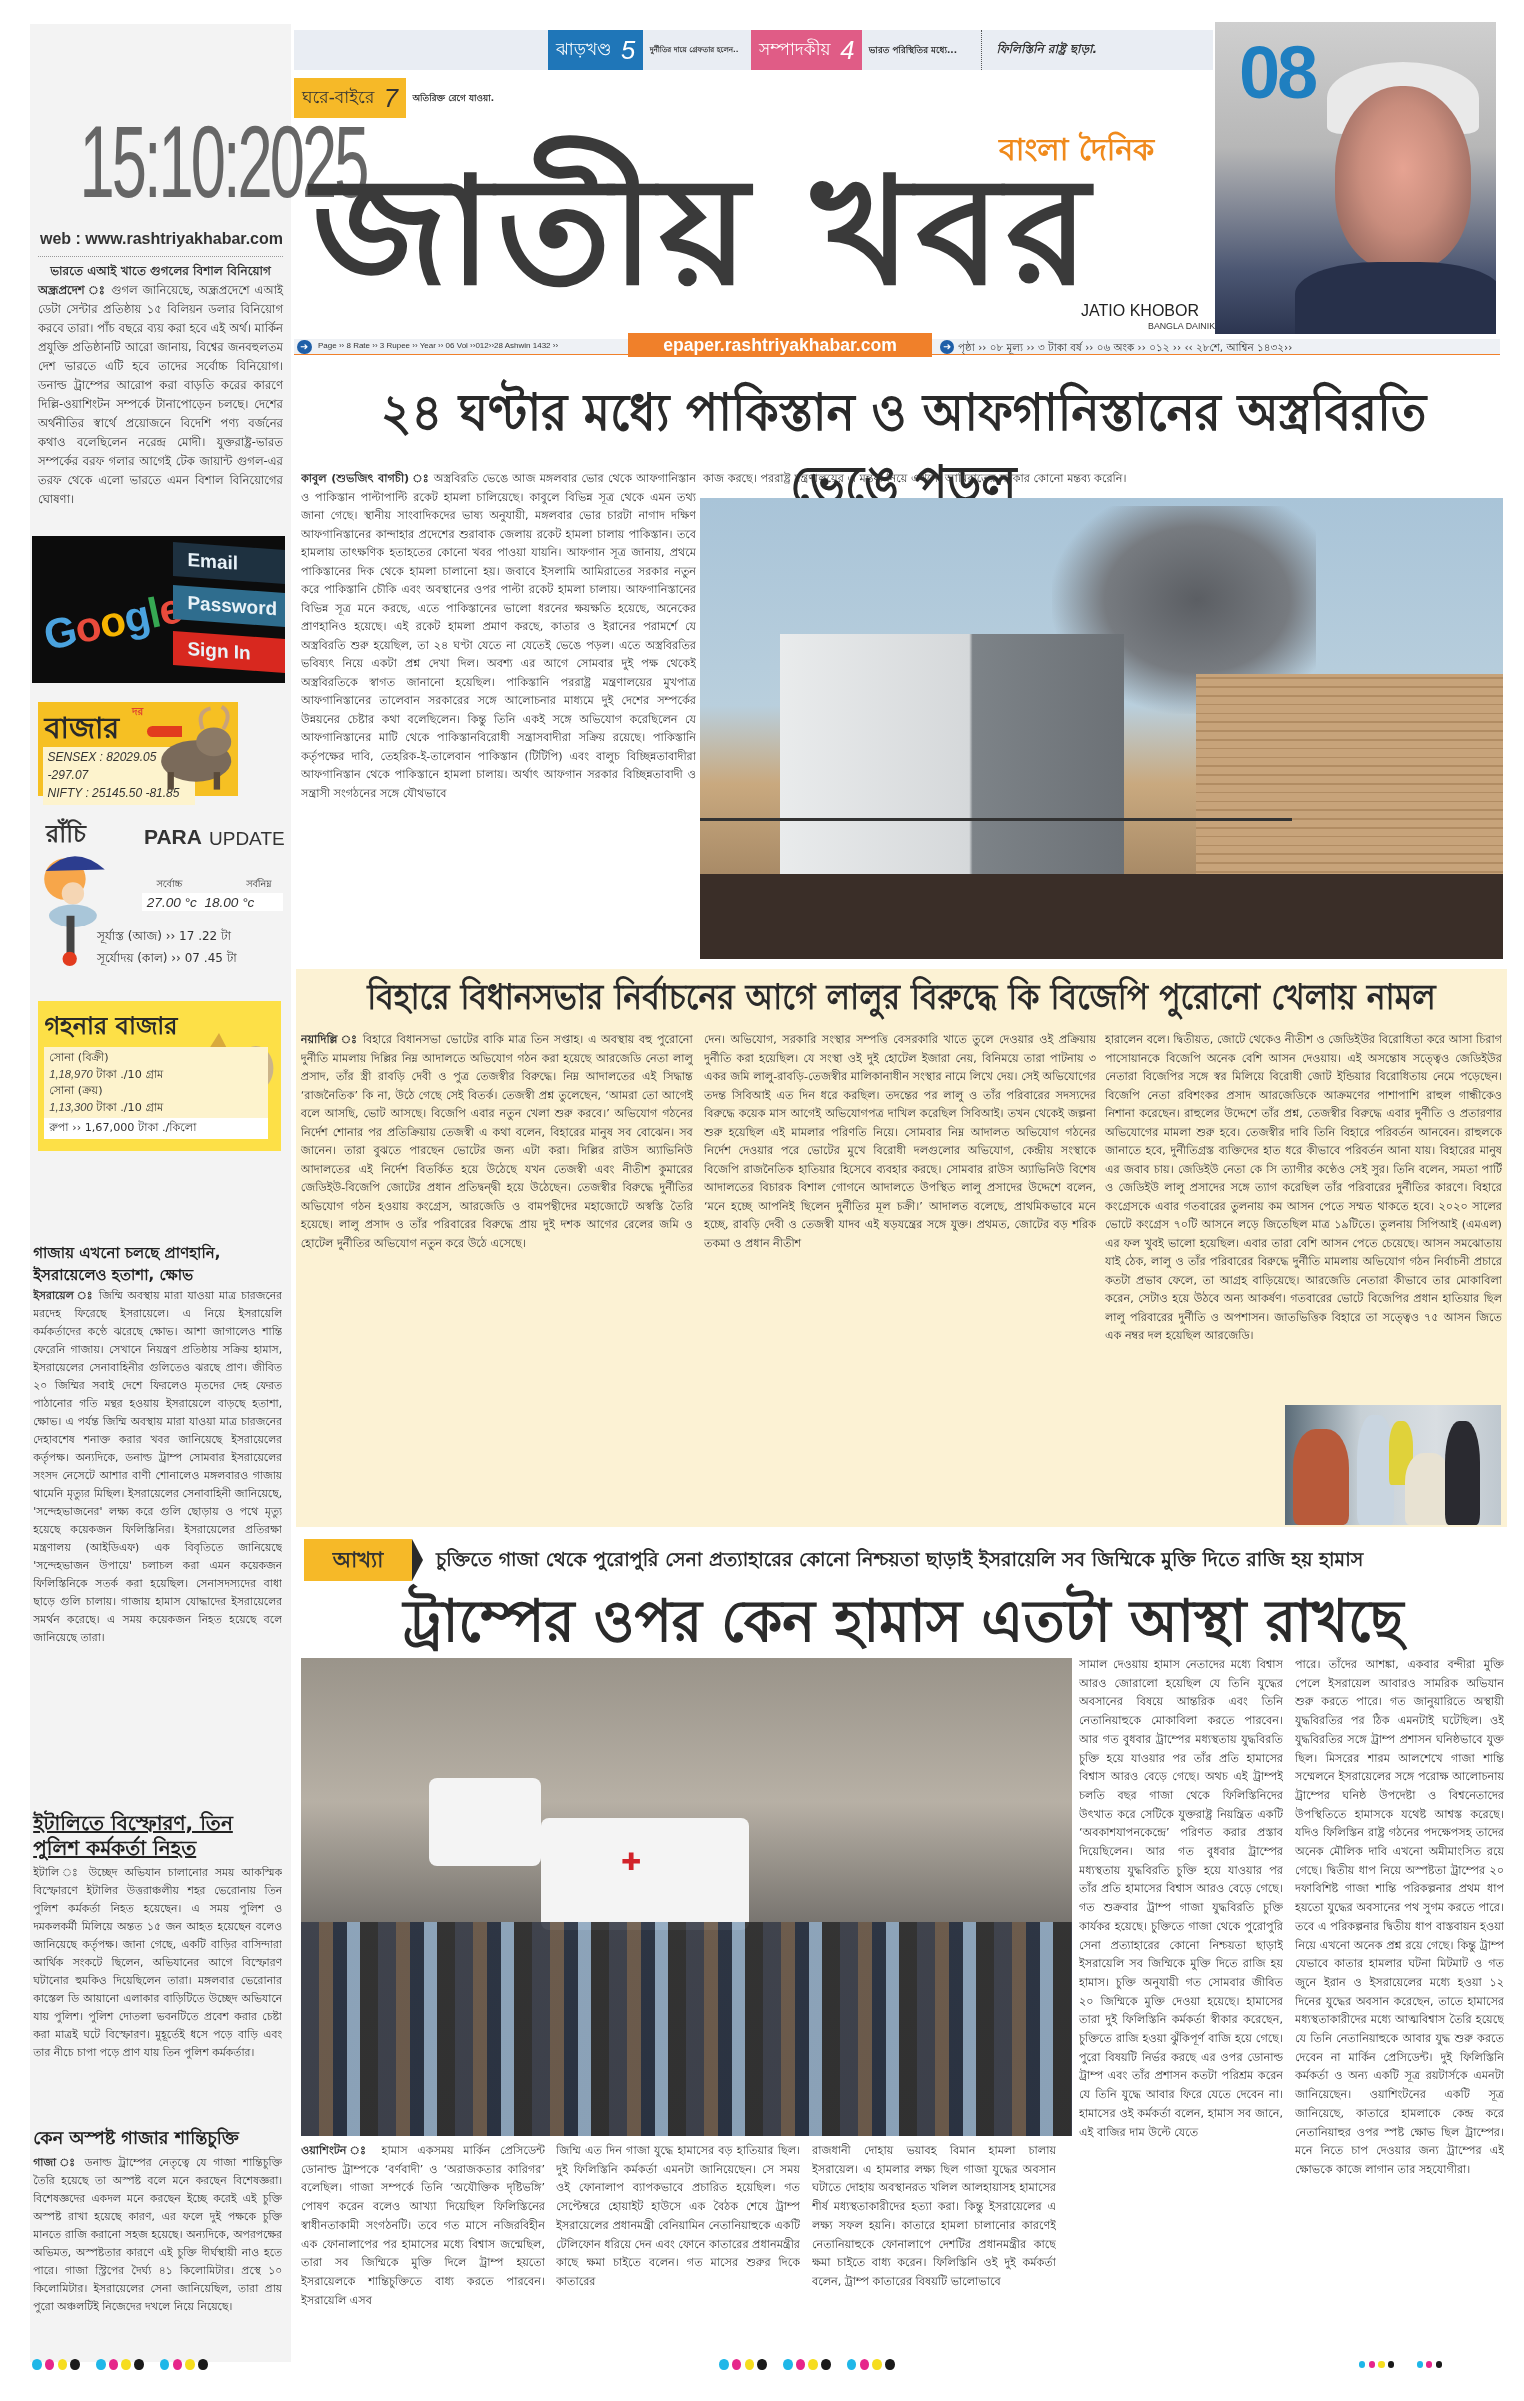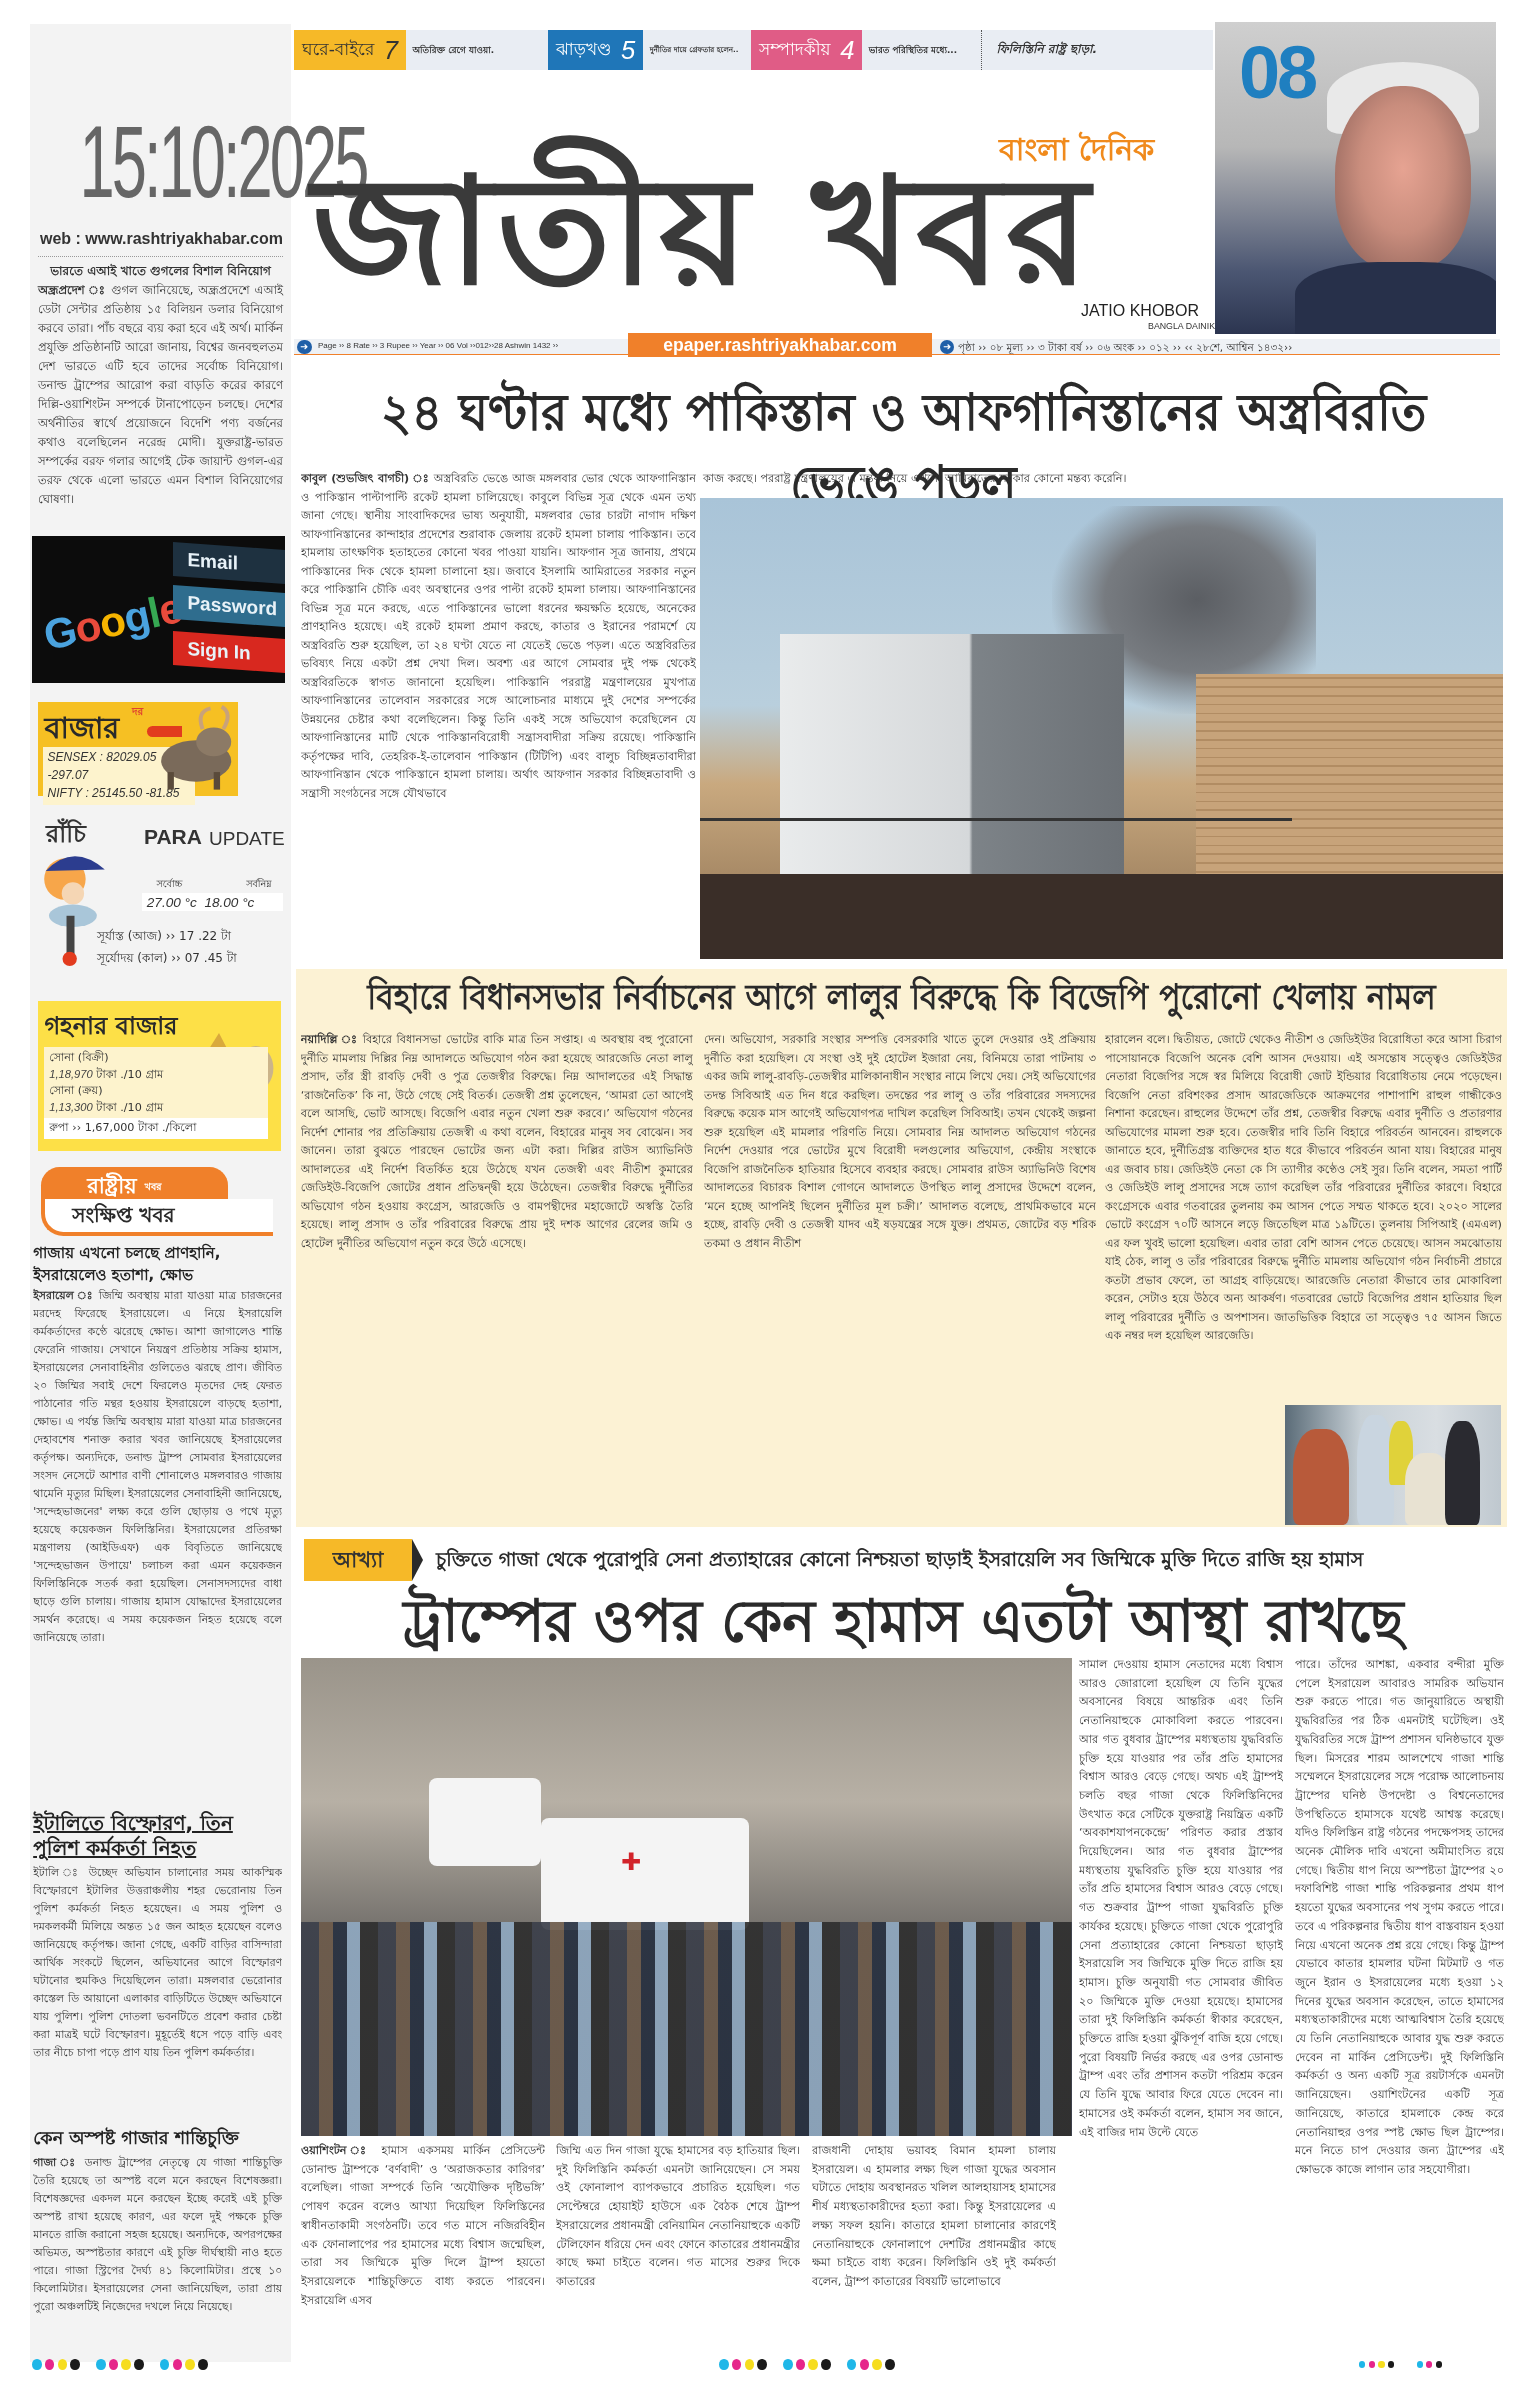--- a/index.html
+++ b/index.html
@@ -184,43 +184,39 @@
     </svg>
     <div class="gd-box">
       <div>সোনা (বিক্রী)</div>
       <div><i>1,18,970</i> <span>টাকা ./10 গ্রাম</span></div>
       <div>সোনা (ক্রয়)</div>
       <div><i>1,13,300</i> <span>টাকা ./10 গ্রাম</span></div>
       <div class="gd-silver">রুপা ›› 1,67,000 টাকা ./কিলো</div>
     </div>
   </div>
 
-  <div class="sb-brief-badge">
-    <div class="bb-top"><span style="font-size:21px;margin:0;">রাষ্ট্রীয়</span><span>খবর</span></div>
-    <div class="bb-bottom">সংক্ষিপ্ত খবর</div>
-  </div>
 
   <div class="sb-story-title" style="top:1219px;font-size:15px;line-height:21.6px;">গাজায় এখনো চলছে প্রাণহানি, ইসরায়েলেও হতাশা, ক্ষোভ</div>
   <div class="sb-story-body" style="top:1263px;height:520px;overflow:hidden;">
     <b>ইসরায়েল ঃ</b> <span>জিম্মি অবস্থায় মারা যাওয়া মাত্র চারজনের মরদেহ ফিরেছে ইসরায়েলে। এ নিয়ে ইসরায়েলি কর্মকর্তাদের কণ্ঠে ঝরেছে ক্ষোভ। আশা জাগালেও শান্তি ফেরেনি গাজায়। সেখানে নিয়ন্ত্রণ প্রতিষ্ঠায় সক্রিয় হামাস, ইসরায়েলের সেনাবাহিনীর গুলিতেও ঝরছে প্রাণ। জীবিত ২০ জিম্মির সবাই দেশে ফিরলেও মৃতদের দেহ ফেরত পাঠানোর গতি মন্থর হওয়ায় ইসরায়েলে বাড়ছে হতাশা, ক্ষোভ। এ পর্যন্ত জিম্মি অবস্থায় মারা যাওয়া মাত্র চারজনের দেহাবশেষ শনাক্ত করার খবর জানিয়েছে ইসরায়েলের কর্তৃপক্ষ। অন্যদিকে, ডনাল্ড ট্রাম্প সোমবার ইসরায়েলের সংসদ নেসেটে আশার বাণী শোনালেও মঙ্গলবারও গাজায় থামেনি মৃত্যুর মিছিল। ইসরায়েলের সেনাবাহিনী জানিয়েছে, 'সন্দেহভাজনের' লক্ষ্য করে গুলি ছোড়ায় ও পথে মৃত্যু হয়েছে কয়েকজন ফিলিস্তিনির। ইসরায়েলের প্রতিরক্ষা মন্ত্রণালয় (আইডিএফ) এক বিবৃতিতে জানিয়েছে 'সন্দেহভাজন উপায়ে' চলাচল করা এমন কয়েকজন ফিলিস্তিনিকে সতর্ক করা হয়েছিল। সেনাসদস্যদের বাধা ছাড়ে গুলি চালায়। গাজায় হামাস যোদ্ধাদের ইসরায়েলের সমর্থন করেছে। এ সময় কয়েকজন নিহত হয়েছে বলে জানিয়েছে তারা।</span>
   </div>
 
   <div class="sb-story-title" style="top:1787px;font-size:20px;line-height:25px;text-decoration:underline;">ইটালিতে বিস্ফোরণ, তিন পুলিশ কর্মকর্তা নিহত</div>
   <div class="sb-story-body" style="top:1840px;height:285px;overflow:hidden;">
     <span>ইটালি ঃ</span> <span>উচ্ছেদ অভিযান চালানোর সময় আকস্মিক বিস্ফোরণে ইটালির উত্তরাঞ্চলীয় শহর ভেরোনায় তিন পুলিশ কর্মকর্তা নিহত হয়েছেন। এ সময় পুলিশ ও দমকলকর্মী মিলিয়ে অন্তত ১৫ জন আহত হয়েছেন বলেও জানিয়েছে কর্তৃপক্ষ। জানা গেছে, একটি বাড়ির বাসিন্দারা আর্থিক সংকটে ছিলেন, অভিযানের আগে বিস্ফোরণ ঘটানোর হুমকিও দিয়েছিলেন তারা। মঙ্গলবার ভেরোনার কাস্তেল ডি আয়ানো এলাকার বাড়িটিতে উচ্ছেদ অভিযানে যায় পুলিশ। পুলিশ দোতলা ভবনটিতে প্রবেশ করার চেষ্টা করা মাত্রই ঘটে বিস্ফোরণ। মুহূর্তেই ধসে পড়ে বাড়ি এবং তার নীচে চাপা পড়ে প্রাণ যায় তিন পুলিশ কর্মকর্তার।</span>
   </div>
 
   <div class="sb-story-title" style="top:2102px;font-size:17.6px;line-height:24px;">কেন অস্পষ্ট গাজার শান্তিচুক্তি</div>
   <div class="sb-story-body" style="top:2130px;height:217px;overflow:hidden;">
     <b>গাজা ঃ</b> <span>ডনাল্ড ট্রাম্পের নেতৃত্বে যে গাজা শান্তিচুক্তি তৈরি হয়েছে তা অস্পষ্ট বলে মনে করছেন বিশেষজ্ঞরা। বিশেষজ্ঞদের একদল মনে করছেন ইচ্ছে করেই এই চুক্তি অস্পষ্ট রাখা হয়েছে কারণ, এর ফলে দুই পক্ষকে চুক্তি মানতে রাজি করানো সহজ হয়েছে। অন্যদিকে, অপরপক্ষের অভিমত, অস্পষ্টতার কারণে এই চুক্তি দীর্ঘস্থায়ী নাও হতে পারে। গাজা স্ট্রিপের দৈর্ঘ্য ৪১ কিলোমিটার। প্রস্থে ১০ কিলোমিটার। ইসরায়েলের সেনা জানিয়েছিল, তারা প্রায় পুরো অঞ্চলটিই নিজেদের দখলে নিয়ে নিয়েছে।</span>
   </div>
 </div>
 
 <div id="top-strip" class="abs">
-  <div class="ts-item" style="left:0;">
+  <div class="ts-item" style="left:0;margin-top:48px;">
     <div class="ts-badge" style="background:#f6b928;color:#333;">
       <span>ঘরে-বাইরে</span>
         <span class="num">7</span>
     </div>
     <span class="ts-text">অতিরিক্ত রেগে যাওয়া.</span>
   </div>
   <div class="ts-item" style="left:254px;">
     <div class="ts-badge" style="background:#1f76b8;">
       <span>ঝাড়খণ্ড</span>
         <span class="num">5</span>

